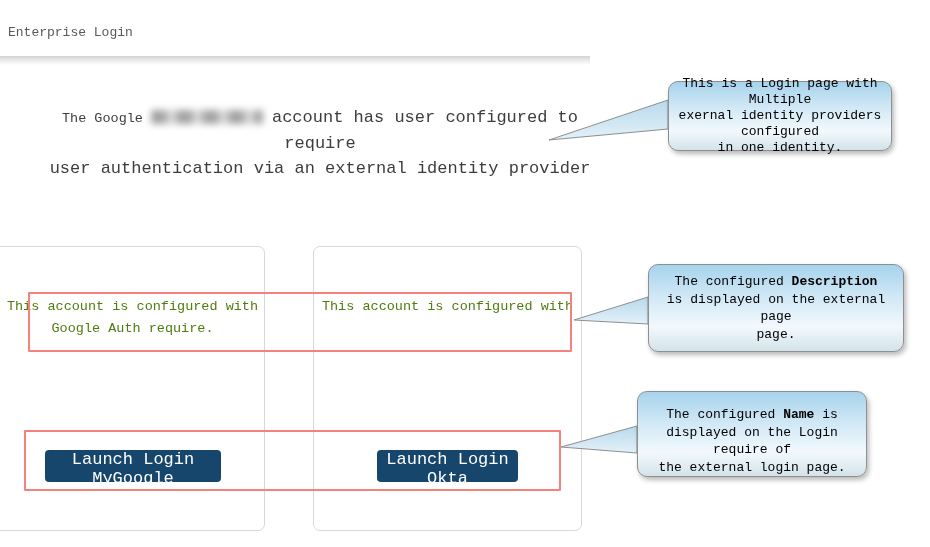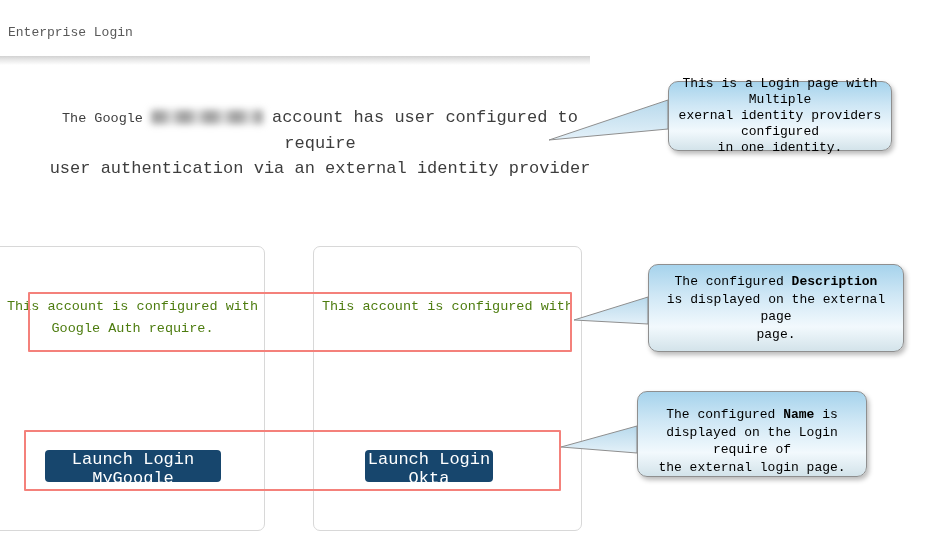--- a/index.html
+++ b/index.html
@@ -37,21 +37,21 @@
     line-height:22px; text-align:center; z-index:2;
   }
   .desc1 { left:0; width:265px; }
   .desc2 { left:313px; width:269px; }
   .btn {
     position:absolute; top:437px; height:32px; padding:0;
     background:#17466d; border:none; border-radius:4px;
     color:#ffffff; font-size:17px; font-family:inherit; cursor:pointer; z-index:3;
   }
   .btn1 { left:45px; width:176px; }
-  .btn2 { left:365px; width:128px; }
+  .btn2 { left:377px; width:141px; }
   .redbox {
     position:absolute; border:2px solid #f4817b; border-radius:1px;
     box-sizing:border-box; z-index:4; background:transparent;
   }
   .redbox1 { left:28px; top:279px; width:544px; height:60px; }
   .redbox2 { left:24px; top:417px; width:537px; height:61px; }
   .tails {
     position:absolute; left:0; top:0; width:930px; height:547px;
     z-index:5; pointer-events:none;
   }

